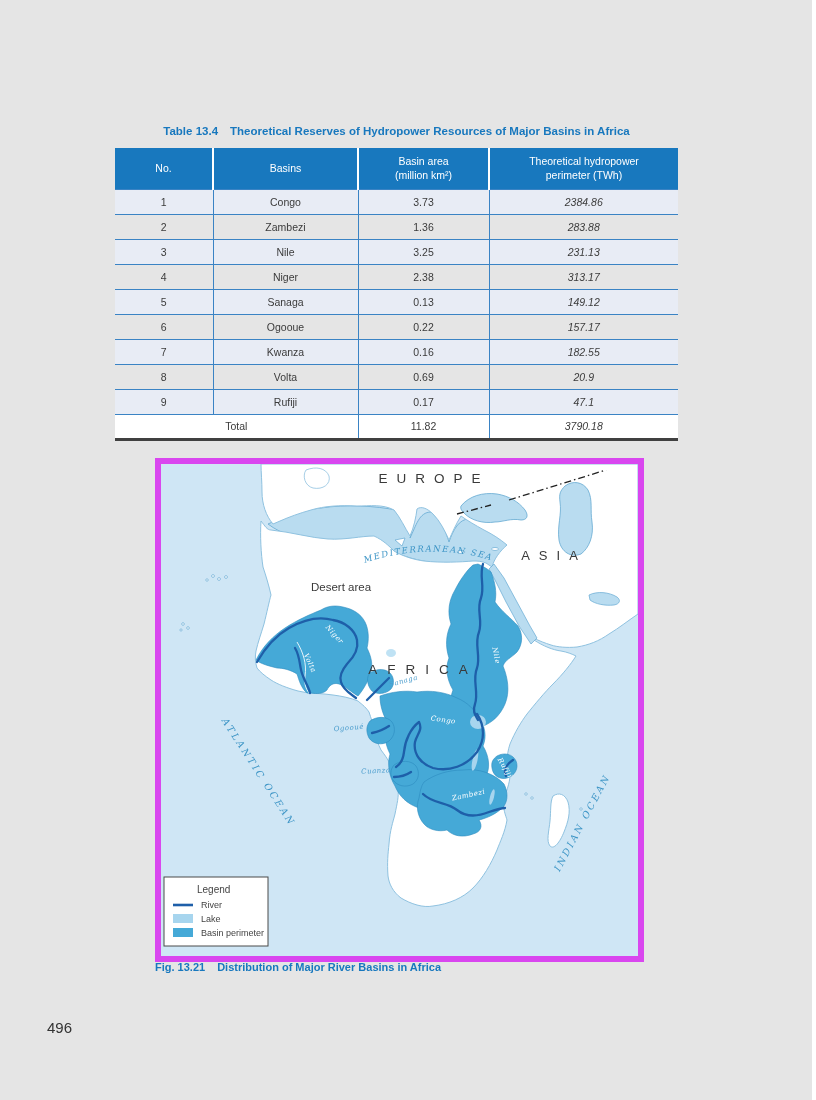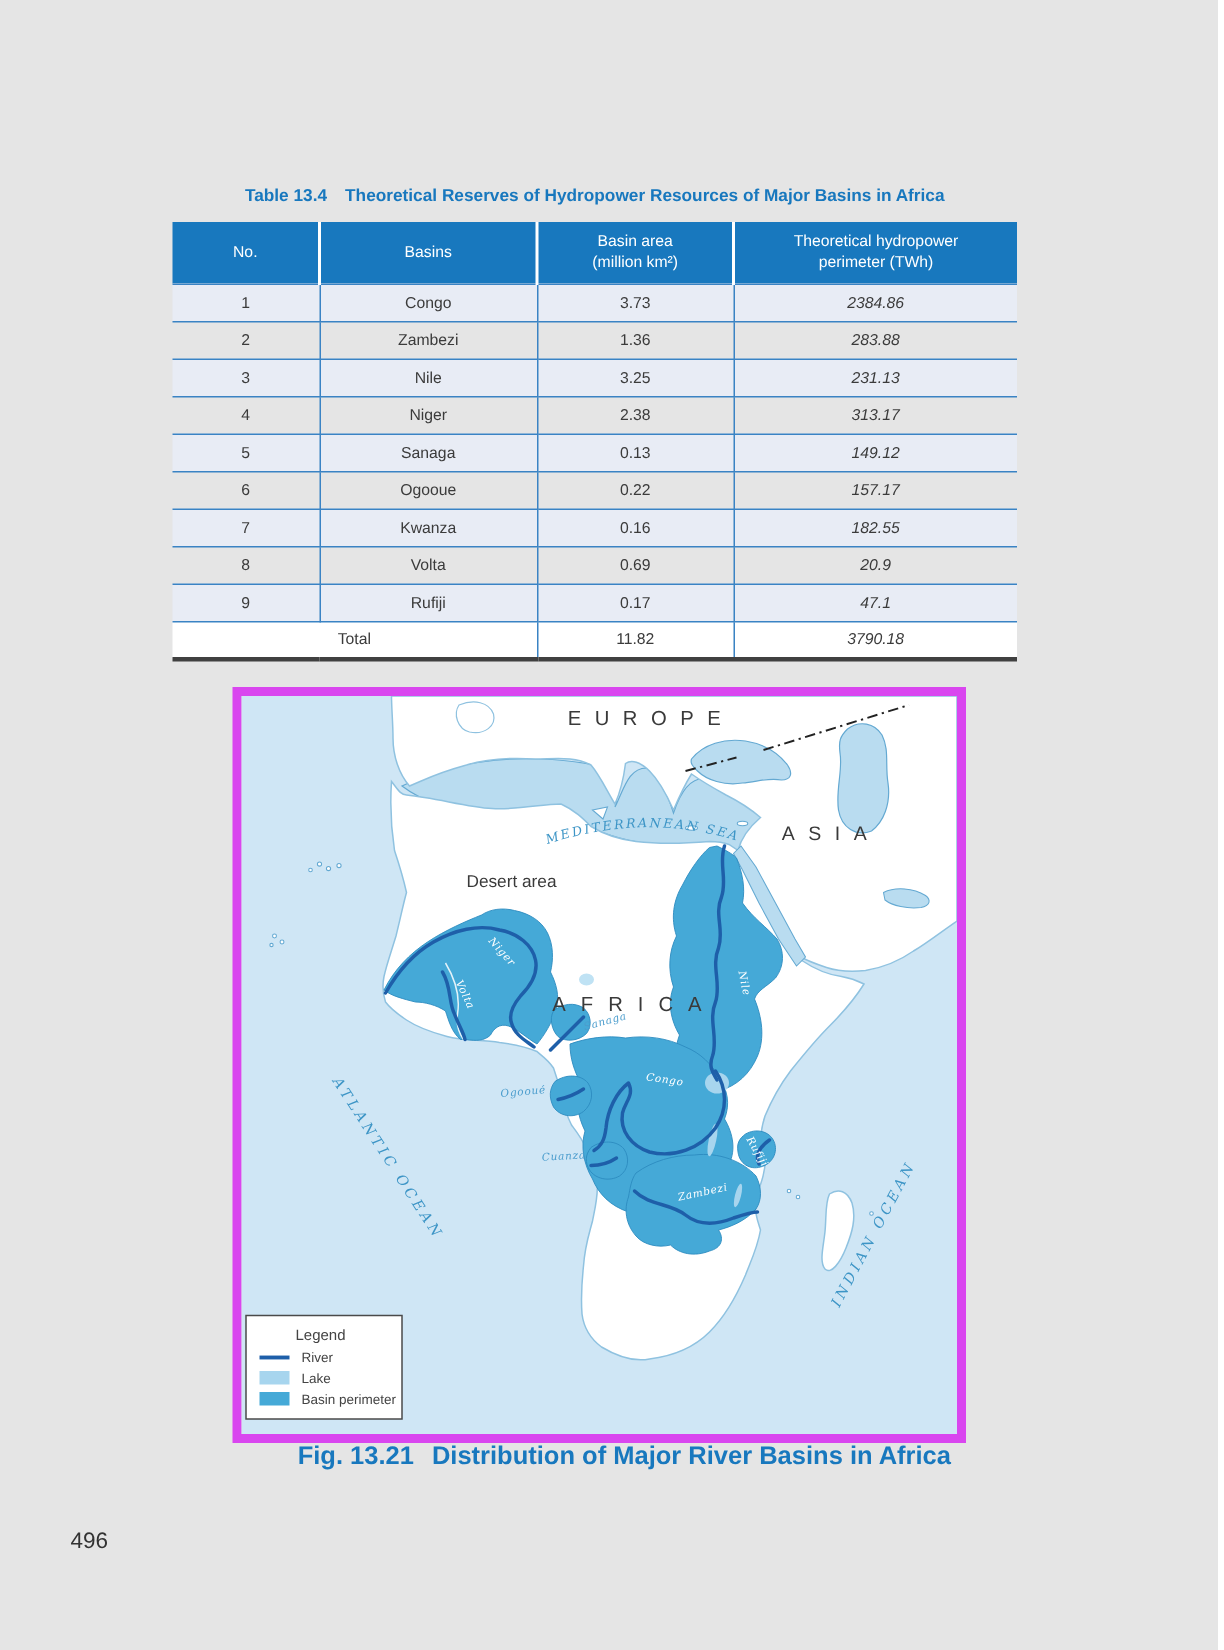--- a/index.html
+++ b/index.html
@@ -15,22 +15,22 @@
                vertical-align:middle;border-left:2px solid #fff;text-align:center;}
   table.basins thead th:first-child{border-left:none;}
   table.basins tbody td, table.basins tfoot td{height:25px;box-sizing:border-box;
                text-align:center;border:1px solid #3a83c4;padding:0 4px;}
   table.basins td:first-child{border-left:none;}
   table.basins td:last-child{border-right:none;font-style:italic;}
   table.basins tbody tr:nth-child(odd){background:#e8ecf5;}
   table.basins tfoot td{background:#fff;border-bottom:3px solid #404040;}
   .map{position:absolute;top:458px;left:155px;width:477px;height:492px;border:6px solid #d946ef;}
   .map svg{display:block;}
-  .fig-caption{position:absolute;top:961px;left:155px;width:479px;text-align:right;
-               font-size:17px;font-weight:bold;color:#1878be;}
+  .fig-caption{position:absolute;top:961px;left:155px;width:479px;text-align:left;
+               font-size:11px;font-weight:bold;color:#1878be;}
   .fig-caption .lbl{margin-right:12px;}
   .pagenum{position:absolute;top:1019px;left:47px;font-size:15px;color:#333;}
   
   .region-label{fill:#3a3a3a;font-family:"Liberation Sans",sans-serif;}
   .sea-label{fill:#3d95c6;font-family:"DejaVu Serif",serif;font-style:italic;}
   .river-label{font-family:"DejaVu Serif",serif;font-style:italic;font-size:7px;letter-spacing:.5px;}
   .river-label.on-basin{fill:#ffffff;}
   .river-label.on-land{fill:#4b9dcd;}
   .legend-text{fill:#444;font-family:"Liberation Sans",sans-serif;}
 </style>

